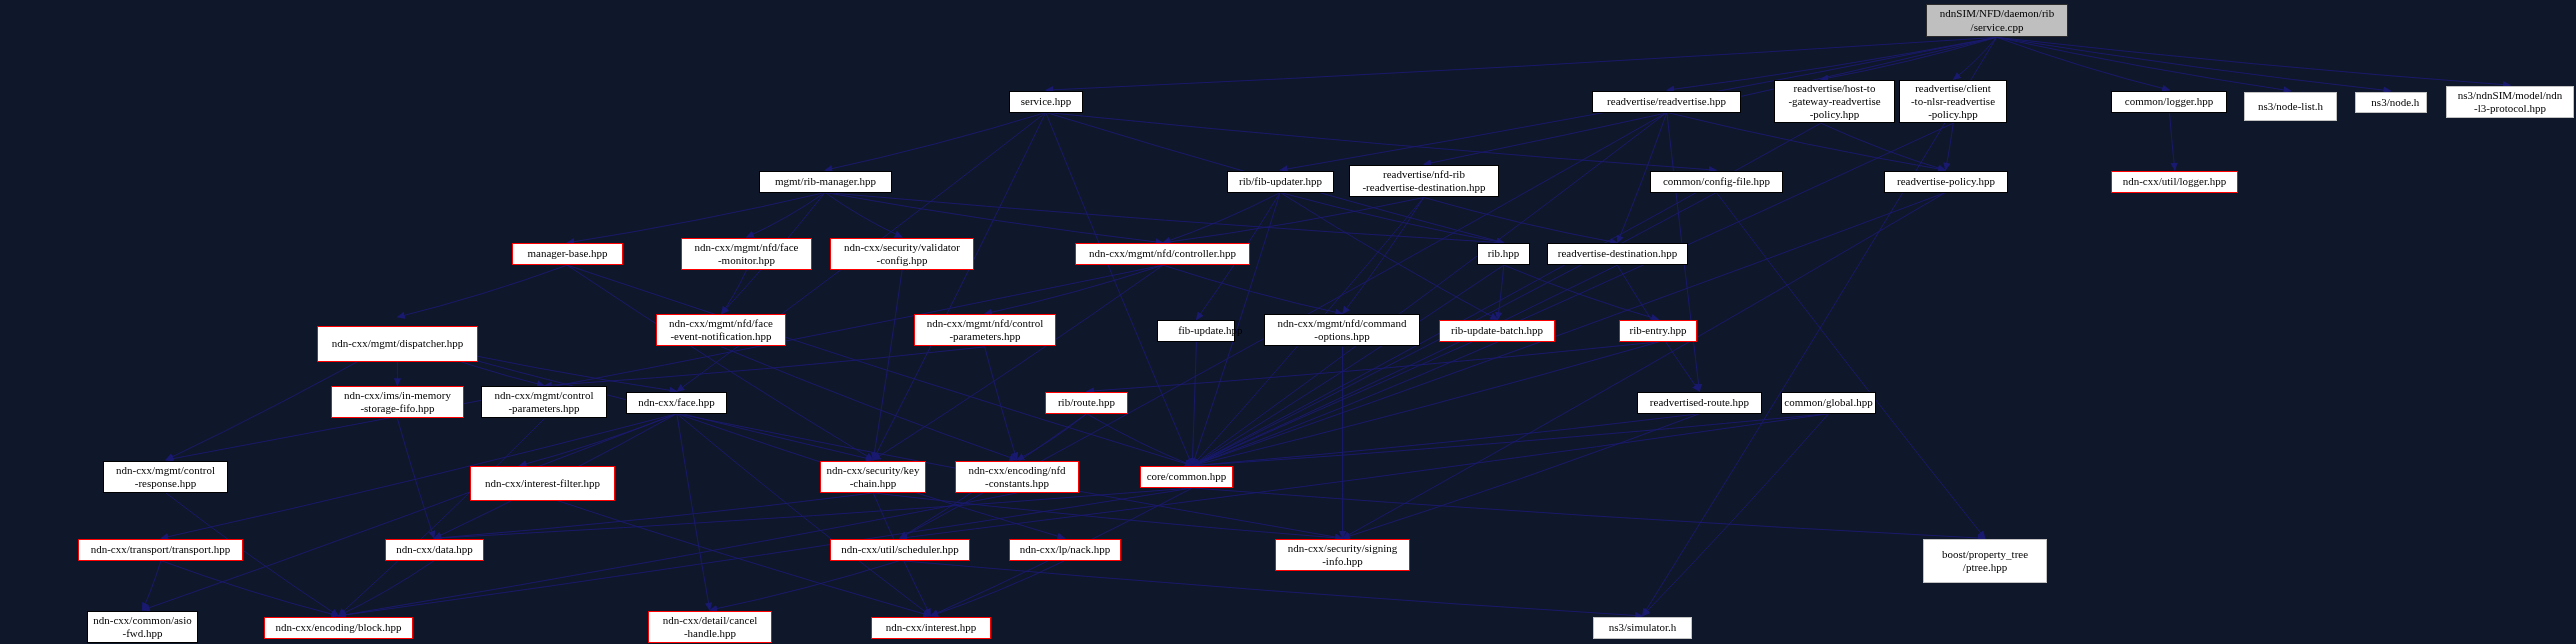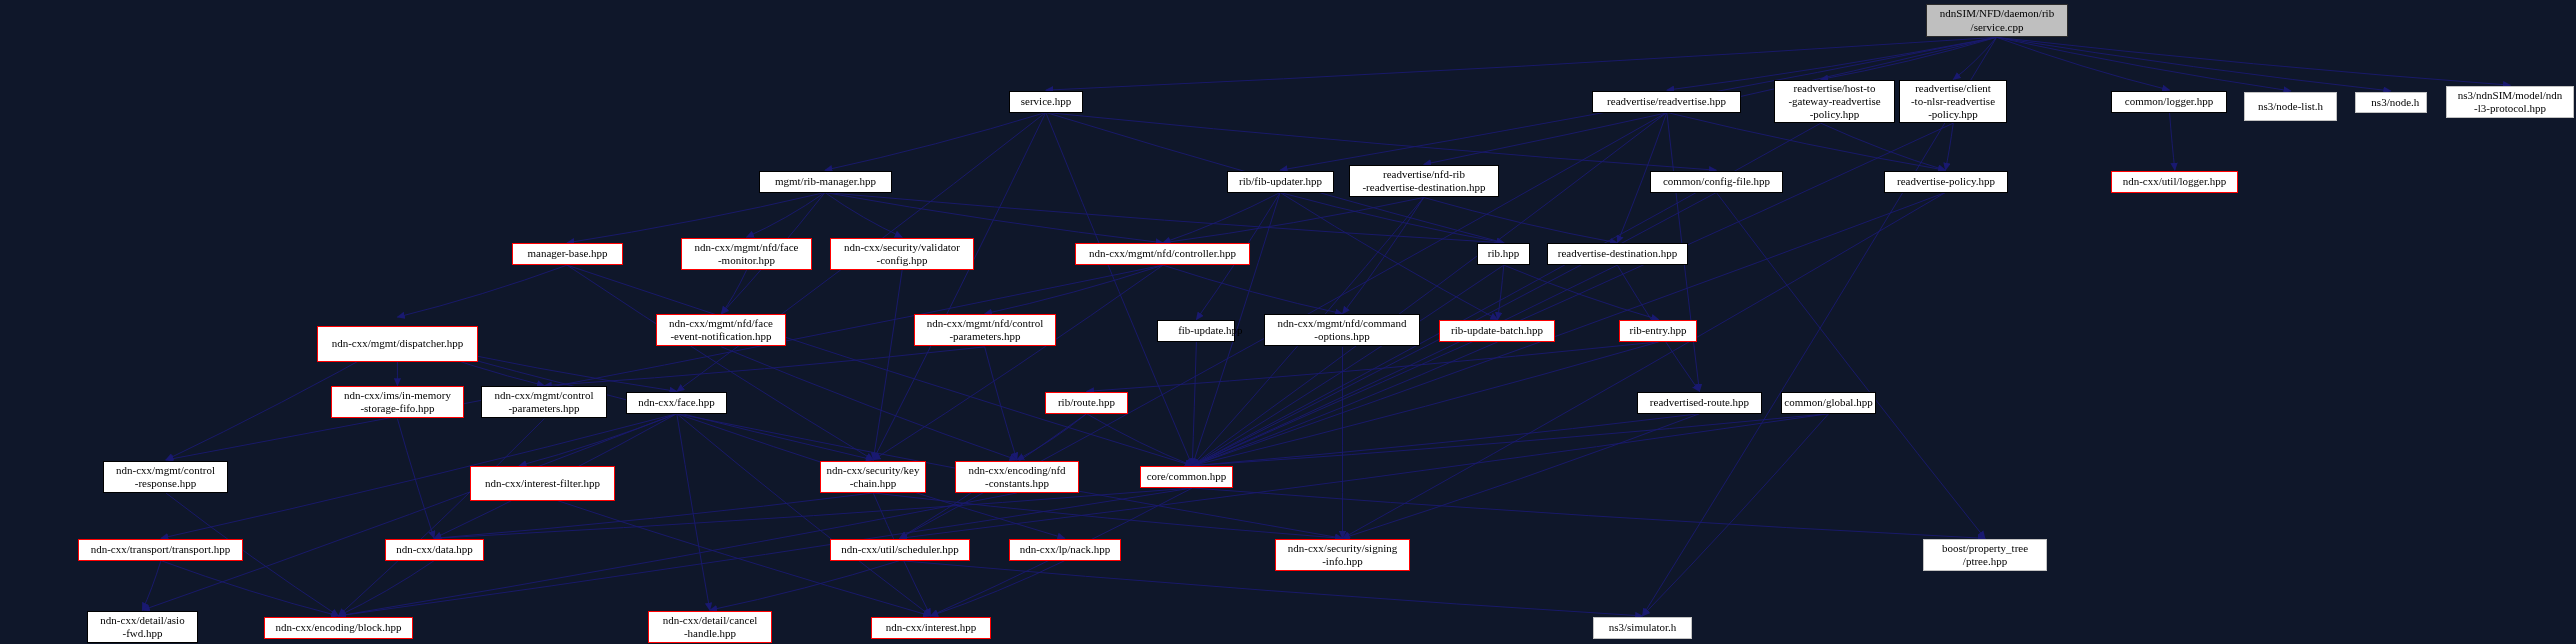--- a/index.html
+++ b/index.html
@@ -278,26 +278,26 @@
       <div class="node red" style="left: 830px; top: 539px; width: 140px; height: 21.5px;">
         <div>ndn-cxx/util/scheduler.hpp</div>
       </div>
       <div class="node red" style="left: 1009px; top: 539px; width: 112px; height: 21.5px;">
         <div>ndn-cxx/lp/nack.hpp</div>
       </div>
       <div class="node red" style="left: 1275px; top: 539px; width: 135px; height: 32px;">
         <div>ndn-cxx/security/signing</div>
         <div>-info.hpp</div>
       </div>
-      <div class="node ext" style="left: 1923px; top: 539px; width: 124px; height: 32px;">
+      <div class="node ext" style="left: 1923px; top: 539px; width: 124px; height: 44px;">
         <div>boost/property_tree</div>
         <div>/ptree.hpp</div>
       </div>
       <div class="node plain" style="left: 87px; top: 611px; width: 111px; height: 32px;">
-        <div>ndn-cxx/detail/asio</div>
+        <div>ndn-cxx/common/asio</div>
         <div>-fwd.hpp</div>
       </div>
       <div class="node red" style="left: 264px; top: 617px; width: 149px; height: 21.5px;">
         <div>ndn-cxx/encoding/block.hpp</div>
       </div>
       <div class="node red" style="left: 648px; top: 611px; width: 124px; height: 32px;">
         <div>ndn-cxx/detail/cancel</div>
         <div>-handle.hpp</div>
       </div>
       <div class="node red" style="left: 871px; top: 617px; width: 120px; height: 21.5px;">

